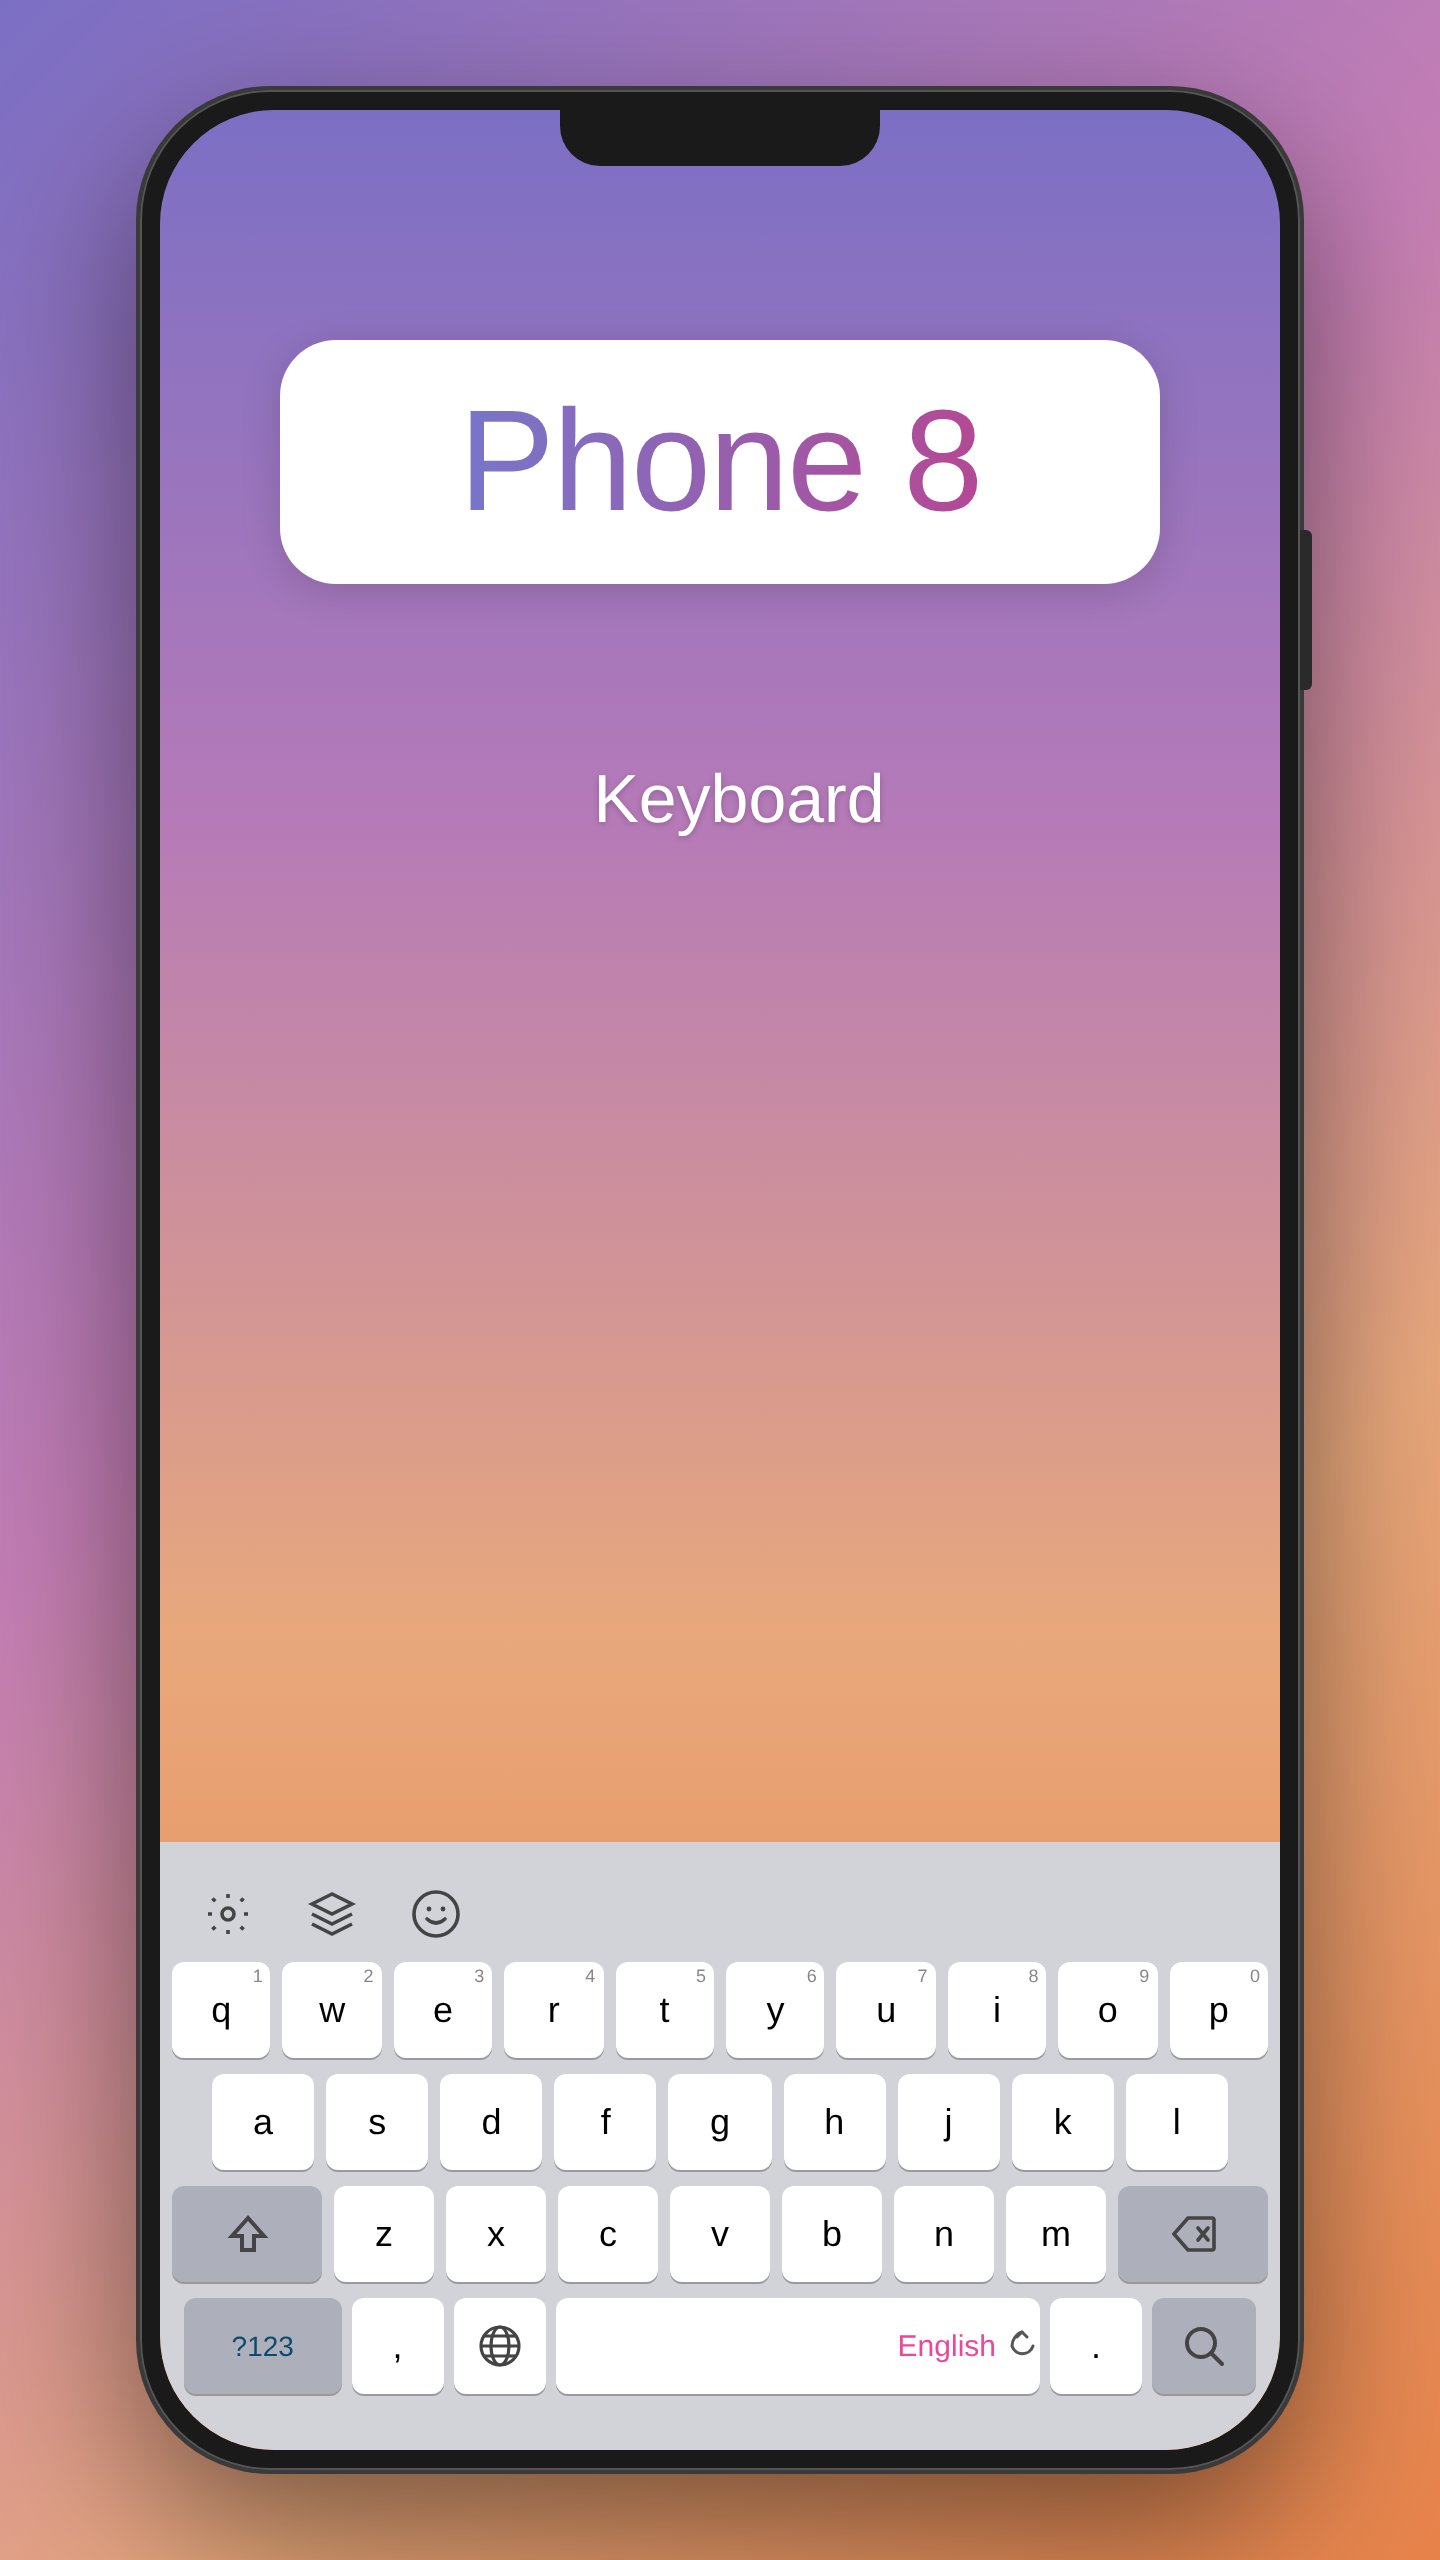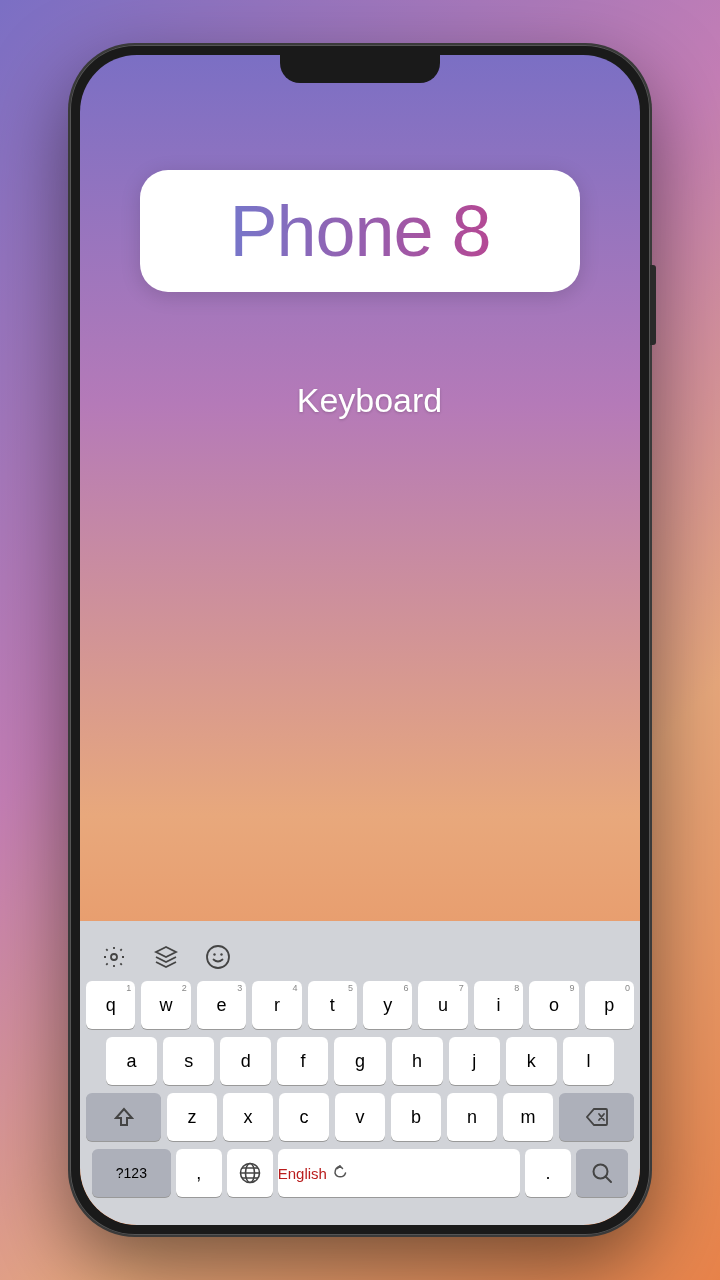--- a/index.html
+++ b/index.html
@@ -155,21 +155,21 @@
     .key .number-hint {
       position: absolute;
       top: 2px;
       right: 4px;
       font-size: 9px;
       color: #888;
     }
 
     .key-dark {
       background: #adb0ba;
-      color: #000000;
+      color: #0c4a6e;
       font-size: 16px;
     }
 
     .key-wide {
       max-width: none;
       flex: 1.5;
     }
 
     .key-space {
       flex: 4;
@@ -303,21 +303,21 @@
           <div class="key key-comma" style="max-width:46px;">,</div>
           <div class="key key-globe" style="max-width:46px;">
             <svg width="22" height="22" viewBox="0 0 22 22" fill="none" stroke="#444" stroke-width="1.6">
               <circle cx="11" cy="11" r="9.5"></circle>
               <ellipse cx="11" cy="11" rx="4.5" ry="9.5"></ellipse>
               <line x1="1.5" y1="11" x2="20.5" y2="11"></line>
               <line x1="3" y1="6" x2="19" y2="6"></line>
               <line x1="3" y1="16" x2="19" y2="16"></line>
             </svg>
           </div>
-          <div class="key key-space" style="display:flex;align-items:center;justify-content:flex-start;gap:6px;font-size:15px;color:#b91c1c;">
+          <div class="key key-space" style="display:flex;align-items:center;justify-content:flex-end;gap:6px;font-size:15px;color:#ec4899;">
             <span>English</span>
             <svg width="16" height="18" viewBox="0 0 16 18" fill="none" stroke="#555" stroke-width="1.5">
               <path d="M7 2C4 3 2 6 2 9a5.5 5.5 0 0010.5 0" stroke-linecap="round"></path>
               <path d="M7 2l2.5 2.5M7 2L4.5 4.5" stroke-linecap="round"></path>
             </svg>
           </div>
           <div class="key key-dot" style="max-width:46px;">.</div>
           <div class="key key-dark key-search" style="max-width:52px;">
             <svg width="22" height="22" viewBox="0 0 22 22" fill="none" stroke="#444" stroke-width="2">
               <circle cx="9.5" cy="9.5" r="7"></circle>

